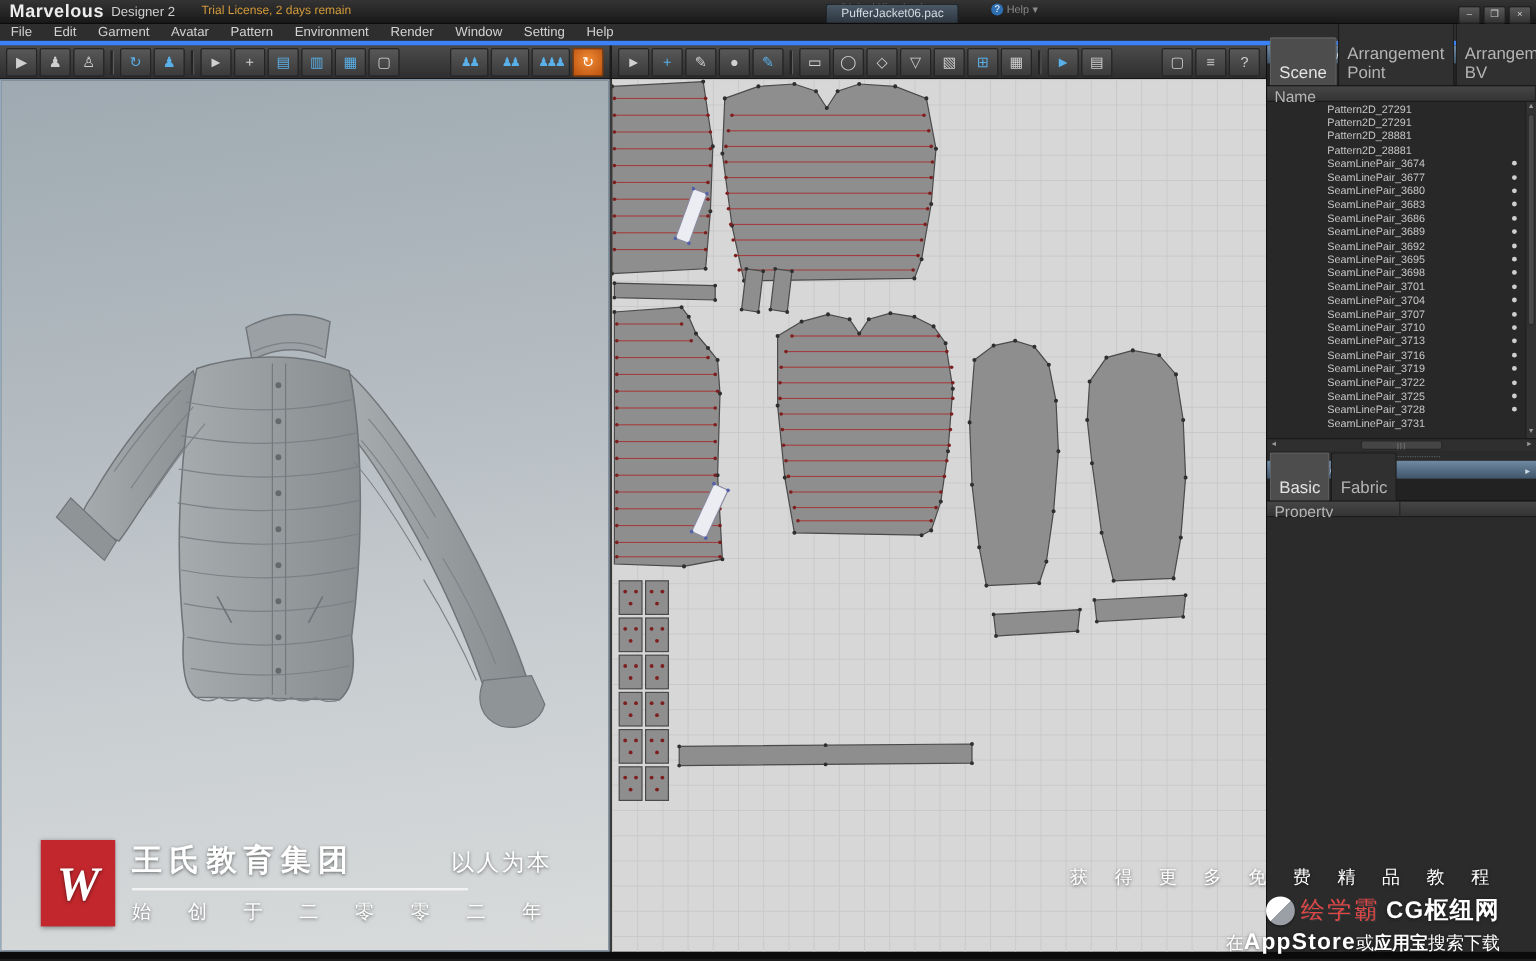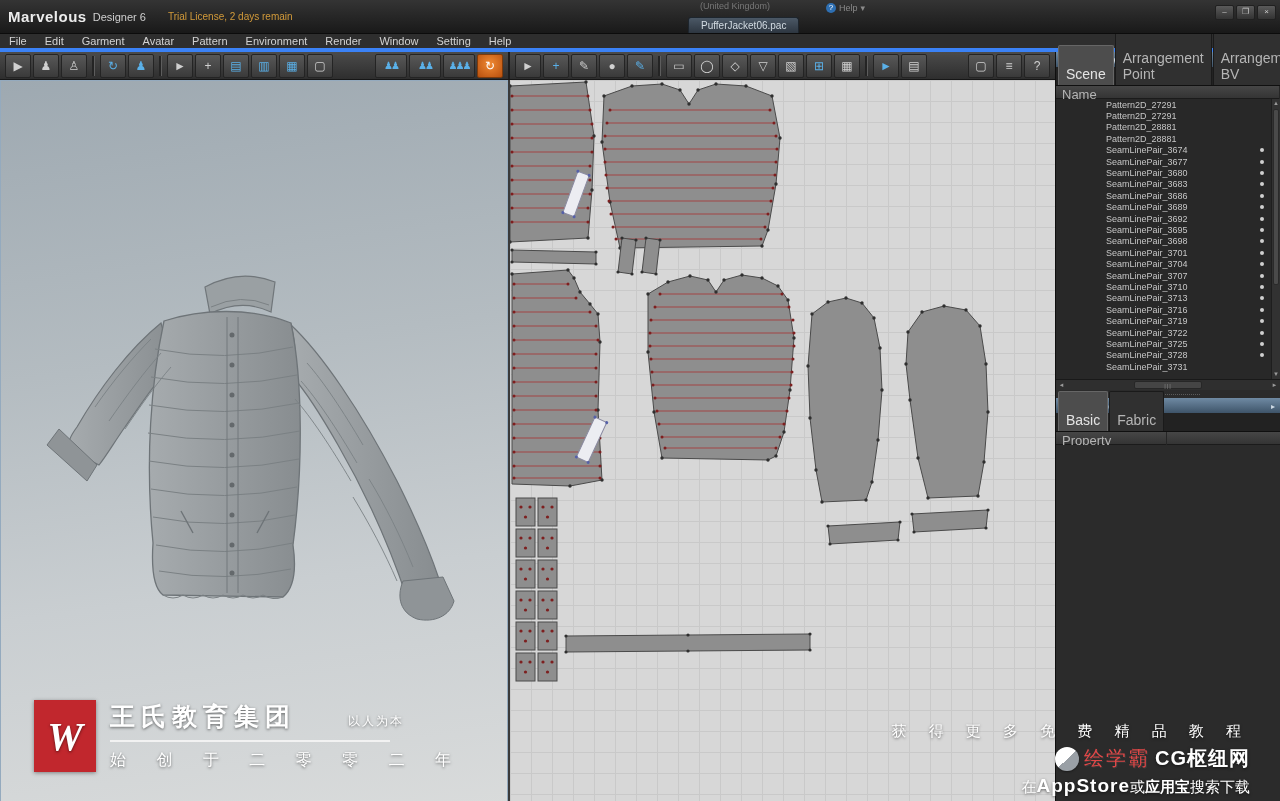--- a/index.html
+++ b/index.html
@@ -1,19 +1,19 @@
 <!DOCTYPE html>
 <html><head>
 <meta charset="utf-8">
 <style>
   html,body{margin:0;padding:0;background:#000;}
   #app{position:relative;width:1280px;height:801px;overflow:hidden;background:#1d1d1d;
        font-family:"Liberation Sans",sans-serif;color:#ccc;user-select:none;}
   
-  .titlebar{position:relative;height:34px;background:linear-gradient(#343434,#191919);
+  .titlebar{position:relative;height:20px;background:linear-gradient(#343434,#191919);
             display:flex;align-items:center;border-bottom:1px solid #0c0c0c;box-sizing:border-box;}
   .logo{margin-left:8px;font-size:15px;font-weight:bold;color:#ececec;letter-spacing:.5px;}
   .logo-suffix{margin-left:6px;font-size:11px;color:#cfcfcf;}
   .trial{margin-left:22px;font-size:10px;color:#d29a3a;}
   .ghost{position:absolute;left:700px;top:1px;font-size:9px;color:#777;}
   .ghost-help{position:absolute;left:826px;top:3px;font-size:9px;color:#8a8a8a;display:flex;align-items:center;gap:3px;}
   .qcircle{display:inline-block;width:10px;height:10px;border-radius:50%;background:#2e6fb2;color:#fff;
            font-size:8px;line-height:10px;text-align:center;}
   .doc-tab{position:absolute;left:688px;bottom:0;height:15px;padding:0 12px;font-size:10px;color:#d2dbe2;
            background:linear-gradient(#4b5866,#2d3640);border:1px solid #1d252d;border-bottom:none;
@@ -89,21 +89,21 @@
   #statusbar{height:6px;background:#0b0b0b;}
   
   .wm-left{position:absolute;left:34px;top:700px;display:flex;z-index:6;color:#fff;
            text-shadow:0 1px 3px rgba(0,0,0,.55);}
   .wm-logo{width:62px;height:72px;background:#c1272d;display:flex;align-items:center;justify-content:center;
            box-shadow:0 1px 4px rgba(0,0,0,.4);}
   .wm-logo span{font-family:"Liberation Serif",serif;font-size:40px;font-weight:bold;color:#fff;font-style:italic;}
   .wm-text{margin-left:14px;}
   .wm-row1{display:flex;align-items:baseline;gap:44px;}
   .wm-brand{font-size:25px;letter-spacing:6px;font-weight:bold;}
-  .wm-slogan{font-size:12px;margin-left:8px;letter-spacing:2px;}
+  .wm-slogan{font-size:19px;margin-left:36px;letter-spacing:2px;}
   .wm-line{border-top:2px solid #f2f2f2;margin:7px 0 8px;width:280px;}
   .wm-est{font-size:16px;letter-spacing:13px;}
   .wm-right{position:absolute;right:30px;top:722px;z-index:6;color:#fff;text-align:right;
             text-shadow:0 1px 3px rgba(0,0,0,.55);}
   .wm-r1{font-size:15px;letter-spacing:9px;}
   .wm-r2{margin-top:4px;display:flex;align-items:center;justify-content:flex-end;gap:5px;}
   .wm-circle{width:24px;height:24px;border-radius:50%;background:linear-gradient(135deg,#ffffff 50%,#9aa0a6 50%);
              box-shadow:0 1px 2px rgba(0,0,0,.4);}
   .wm-badge{font-size:20px;font-weight:normal;color:#e04848;text-shadow:1px 1px 0 #3a3a3a;letter-spacing:2px;}
   .wm-site{font-size:20px;font-weight:bold;letter-spacing:1px;}
@@ -111,21 +111,21 @@
   .wm-r3 .big{font-size:19px;font-weight:bold;letter-spacing:1px;}
   .wm-r3 .bold{font-weight:bold;}
 </style>
 </head>
 <body>
 
 <div id="app">
 
   <div class="titlebar">
     <span class="logo">Marvelous</span>
-    <span class="logo-suffix">Designer 6</span>
+    <span class="logo-suffix">Designer 2</span>
     <span class="trial">Trial License, 2 days remain</span>
     <span class="ghost">(United Kingdom)</span>
     <span class="ghost-help">
       <span class="qcircle">?</span>
       <span>Help</span>
       <span>▾</span>
     </span>
     <div class="doc-tab">PufferJacket06.pac</div>
     <div class="winbtns">
       <div class="winbtn">–</div>

